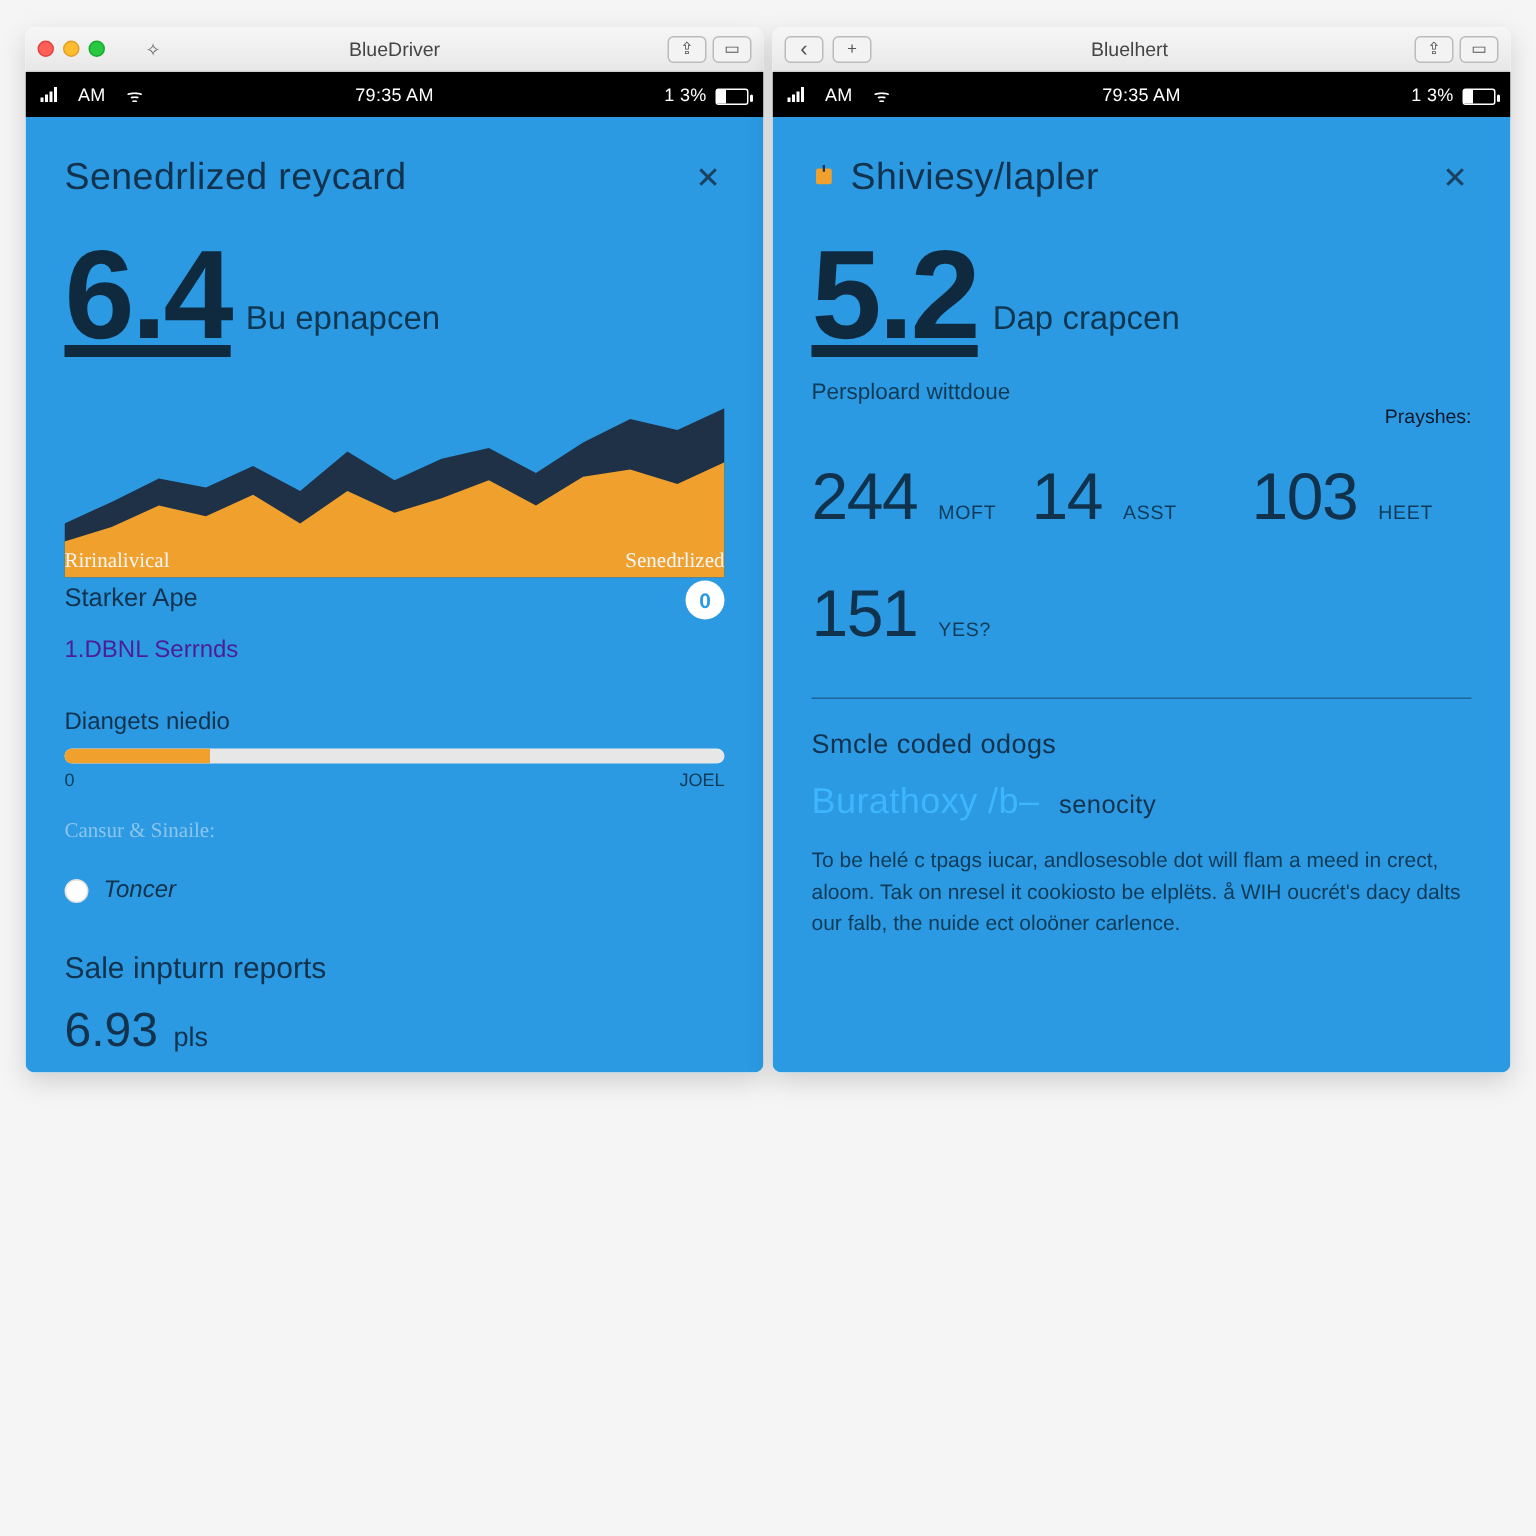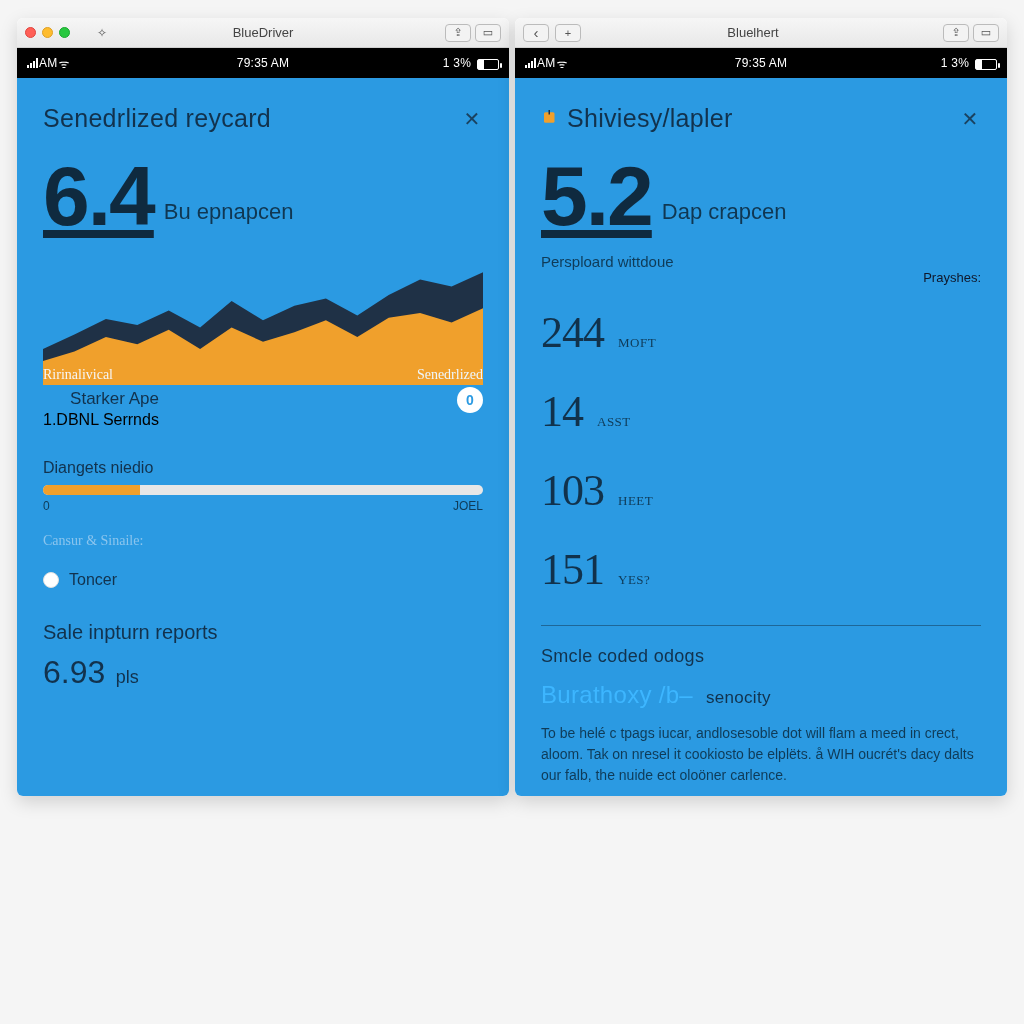--- a/index.html
+++ b/index.html
@@ -58,21 +58,21 @@
   .statusrow {
     height: 30px;
     background:#000;
     color:#fff;
     display:flex;
     align-items:center;
     padding:0 10px;
     font-size:12px;
     letter-spacing:0.2px;
   }
-  .statusrow .left { display:flex; gap:1px; align-items:center; width:120px; }
+  .statusrow .left { display:flex; gap:14px; align-items:center; width:120px; }
   .statusrow .center { flex:1; text-align:center; font-weight:500; }
   .statusrow .right { width:120px; text-align:right; display:flex; justify-content:flex-end; gap:6px; align-items:flex-end; }
   .battery {
     width:22px; height:11px; border:1px solid #fff; border-radius:2px; position:relative;
   }
   .battery::after{content:"";position:absolute;right:-4px;top:3px;width:2px;height:5px;background:#fff;border-radius:1px;}
   .battery .fill{height:100%;background:#fff;}
   .signal{display:flex;gap:1px;align-items:flex-end;height:10px;}
   .signal span{width:2px;background:#fff;}
   .signal span:nth-child(1){height:3px;}
@@ -100,52 +100,51 @@
   }
   .big-metric { margin-top:26px; display:flex; align-items:flex-end; gap:10px; }
   .big-number { font-size:84px; font-weight:600; color:#0f2a3f; line-height:0.9; letter-spacing:-2px;text-decoration:underline;}
   .big-unit { font-size:22px; color:#103752; margin-bottom:10px; font-weight:400;}
   
   .chart-wrap { margin-top:30px; width:100%; }
   .chart-svg { width:100%; height:120px; display:block; }
   .chart-labels { display:flex; justify-content:space-between; font-size:14px; color:#eef6fc; margin-top:-18px; font-family: Georgia, serif;}
   .chart-labels span:first-child{color:#f6f6f6;}
   .h2 { font-size:20px; color:#12324d; margin-top:26px; margin-bottom:10px; font-weight:400;}
-  .h3 { font-size:17px; color:#12324d; margin-top:6px; font-weight:400;text-align:right;}
-  .sub { font-size:16px; color:#000000; margin-top:2px;text-align:right; }
+  .h3 { font-size:17px; color:#12324d; margin-top:6px; font-weight:400;}
+  .sub { font-size:16px; color:#4c1d95; margin-top:16px;text-align:right; }
   .counter-badge{
     width:26px;height:26px;border-radius:50%;background:#fff;color:#2b9ae2;
     font-size:14px;font-weight:600;display:flex;align-items:center;justify-content:center;
     float:right; margin-top:4px;
   }
   .progress-block{ margin-top:30px; }
   .progress-label{font-size:16px;color:#12324d;margin-bottom:8px;}
   .progress-track{
     width:100%; height:10px; background:#e7e7e7; border-radius:5px; overflow:hidden;
     position:relative;
   }
   .progress-fill{height:100%;background:#f0a02c;}
   .progress-scale{display:flex;justify-content:space-between;font-size:12px;color:#0f3b58;margin-top:4px;}
-  .radio-row{display:flex;align-items:center;gap:10px;margin-top:22px;}
+  .radio-row{display:flex;align-items:center;gap:10px;margin-top:22px;font-style:italic;}
   .radio-dot{
     width:16px;height:16px;border-radius:50%;background:#fff;border:1px solid #e0e0e0;
   }
   .radio-text-title{font-size:14px;color:#8bc5ee;}
   .radio-text{font-size:16px;color:#12324d;}
   .bottom-block{margin-top:32px;}
   .bottom-num{font-size:32px;font-weight:500;color:#12324d;}
   .bottom-unit{font-size:18px;color:#12324d;margin-left:6px;}
   
   .subline { font-size:15px; color:#0f3b58; margin-top:18px; }
   .stats-grid{
     display:grid;
-    grid-template-columns: 1fr;
+    grid-template-columns: 1fr 1fr 1fr;
     row-gap: 28px;
     margin-top:22px;
-    font-family:Liberation Serif, serif;
   }
   .stat { display:flex; align-items:baseline; gap:14px;}
   .stat .v { font-size:44px; font-weight:500; color:#11324c; letter-spacing:-1px;}
   .stat .lbl { font-size:13px; color:#0f3b58; letter-spacing:0.5px;}
   .rule{height:1px;background:rgba(15,42,63,0.45);margin:30px 0 20px 0;}
   .r-title{font-size:18px;color:#12324d;letter-spacing:0.3px;}
   .r-sub{font-size:24px;color:#3db6ff;margin-top:14px;letter-spacing:0.3px;}
   .r-sub small{font-size:17px;color:#12324d;margin-left:6px;}
   .r-body{font-size:14px;color:#0f3b58;margin-top:14px;line-height:1.5;}
   .r-foot{font-size:15px;color:#0f3b58;margin-top:18px;}

